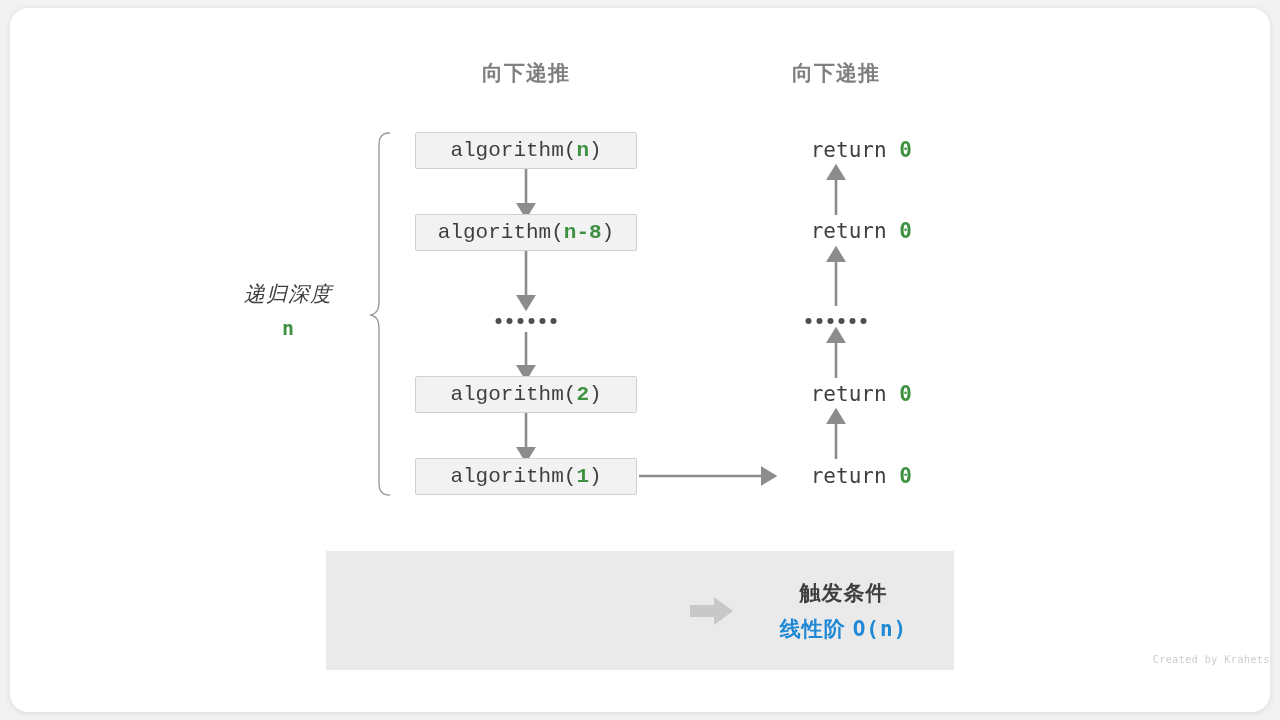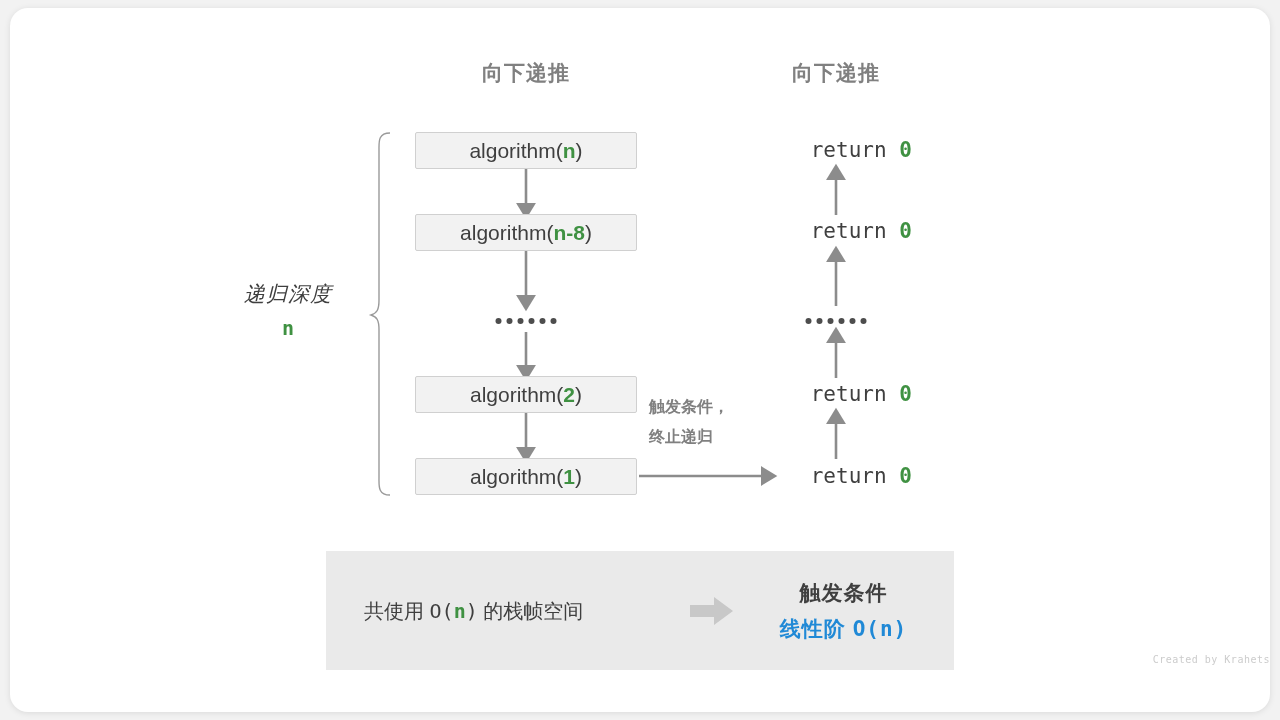--- a/index.html
+++ b/index.html
@@ -55,21 +55,21 @@
     left: 415px;
     width: 222px;
     height: 37px;
     box-sizing: border-box;
     background: #f2f2f2;
     border: 1px solid #d0d0d0;
     border-radius: 2px;
     display: flex;
     align-items: center;
     justify-content: center;
-    font-family: Liberation Sans, sans-serif;
+    font-family: Liberation Mono, monospace;
     font-size: 21px;
     color: #3f3f3f;
     white-space: pre;
   }
   .call-box .arg { color: #3f9142; font-weight: bold; }
 
   
   .ret {
     position: absolute;
     left: 836px;
@@ -268,28 +268,23 @@
       <i></i>
       <i></i>
       <i></i>
   </div>
 
   <div id="depth-label">
     <span class="t1">递归深度</span>
     <span class="t2">n</span>
   </div>
 
-  <div id="trigger-note">
-    <div>触发条件，</div>
-    <div>终止递归</div>
-  </div>
 
   <div id="summary">
     <div id="summary-left">
-      <div><span>共使用 </span><span class="mono">O(</span><span class="g">n</span><span class="mono">)</span><span> 的栈帧空间</span></div>
     </div>
 
     <div id="summary-arrow">
       <svg width="44" height="30" viewBox="0 0 44 30" xmlns="http://www.w3.org/2000/svg">
         <path d="M0,9 L24,9 L24,1 L43,15 L24,29 L24,21 L0,21 Z" fill="#c8c8c8"></path>
       </svg>
     </div>
 
     <div id="summary-right">
       <span class="line1">触发条件</span>

